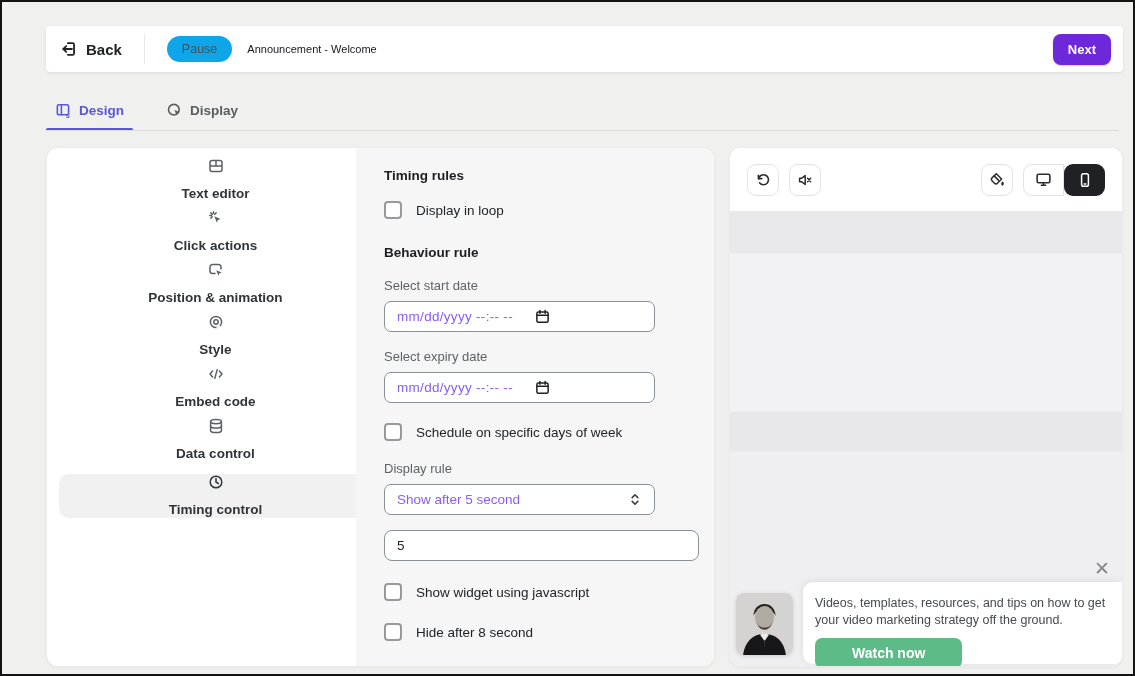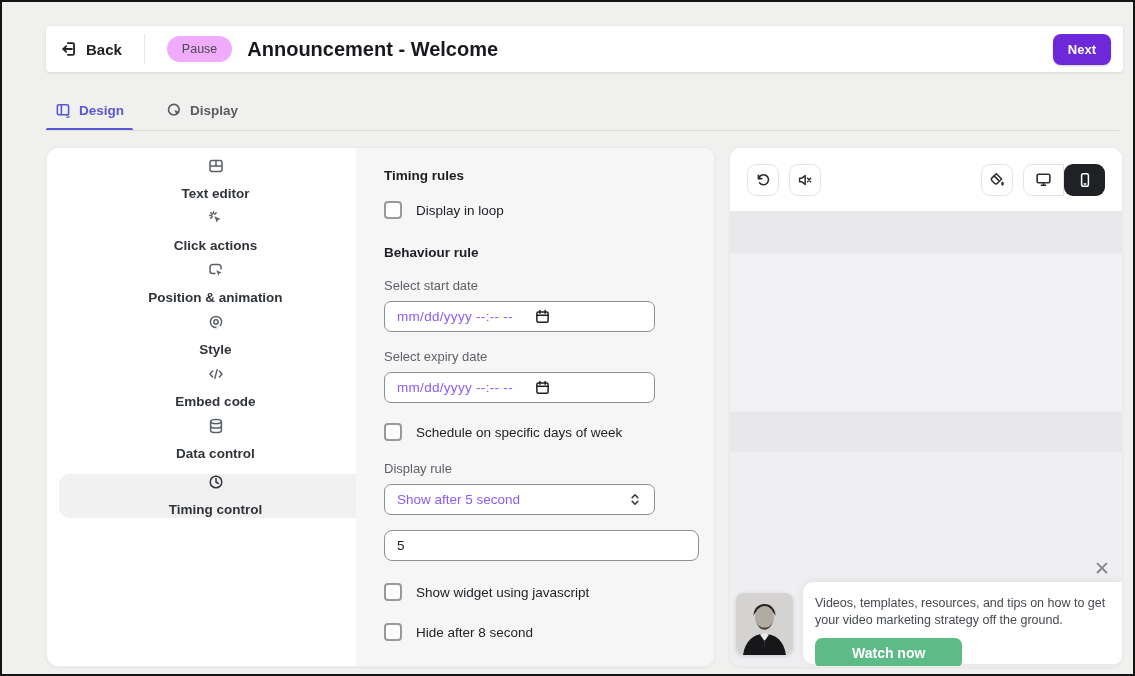--- a/index.html
+++ b/index.html
@@ -7,23 +7,23 @@
   .page { position:relative; width:1135px; height:676px; background:#f0f0ee;
           border:2px solid #141414; overflow:hidden; }
 
   
   .topbar { position:absolute; left:44px; top:24px; width:1077px; height:46px;
             background:#fff; border-radius:4px; box-shadow:0 1px 3px rgba(0,0,0,.10);
             display:flex; align-items:center; padding:0 12px 0 14px; }
   .back-btn { display:flex; align-items:center; gap:8px; background:none; border:none;
               font:700 15px "Liberation Sans",sans-serif; color:#202223; cursor:pointer; }
   .tb-divider { width:1px; height:30px; background:#e7e7e7; margin:0 22px; }
-  .pause-badge { background:#f0abfc; color:#4c4d4f; font-size:12.5px; font-weight:400;
+  .pause-badge { background:#0ea5e9; color:#4c4d4f; font-size:12.5px; font-weight:400;
                  padding:6px 15px; border-radius:15px; }
-  .tb-title { margin-left:15px; font-size:20px; font-weight:700; color:#17191c; }
+  .tb-title { margin-left:15px; font-size:11px; font-weight:400; color:#17191c; }
   .next-btn { margin-left:auto; background:#6d28d9; color:#fff; border:none; cursor:pointer;
               font:700 13px "Liberation Sans",sans-serif; padding:8px 15px; border-radius:8px;
               box-shadow:0 1px 2px rgba(0,0,0,.2); }
 
   
   .tabs { position:absolute; left:44px; top:88px; height:40px; display:flex; gap:24px; }
   .tab { display:flex; align-items:center; gap:7px; padding:0 9px; height:40px;
          font-size:13.5px; font-weight:600; color:#595d61; position:relative; cursor:pointer; }
   .tab.active { color:#5a57d6; }
   .tab.active::after { content:""; position:absolute; left:0; right:0; bottom:-1px;

